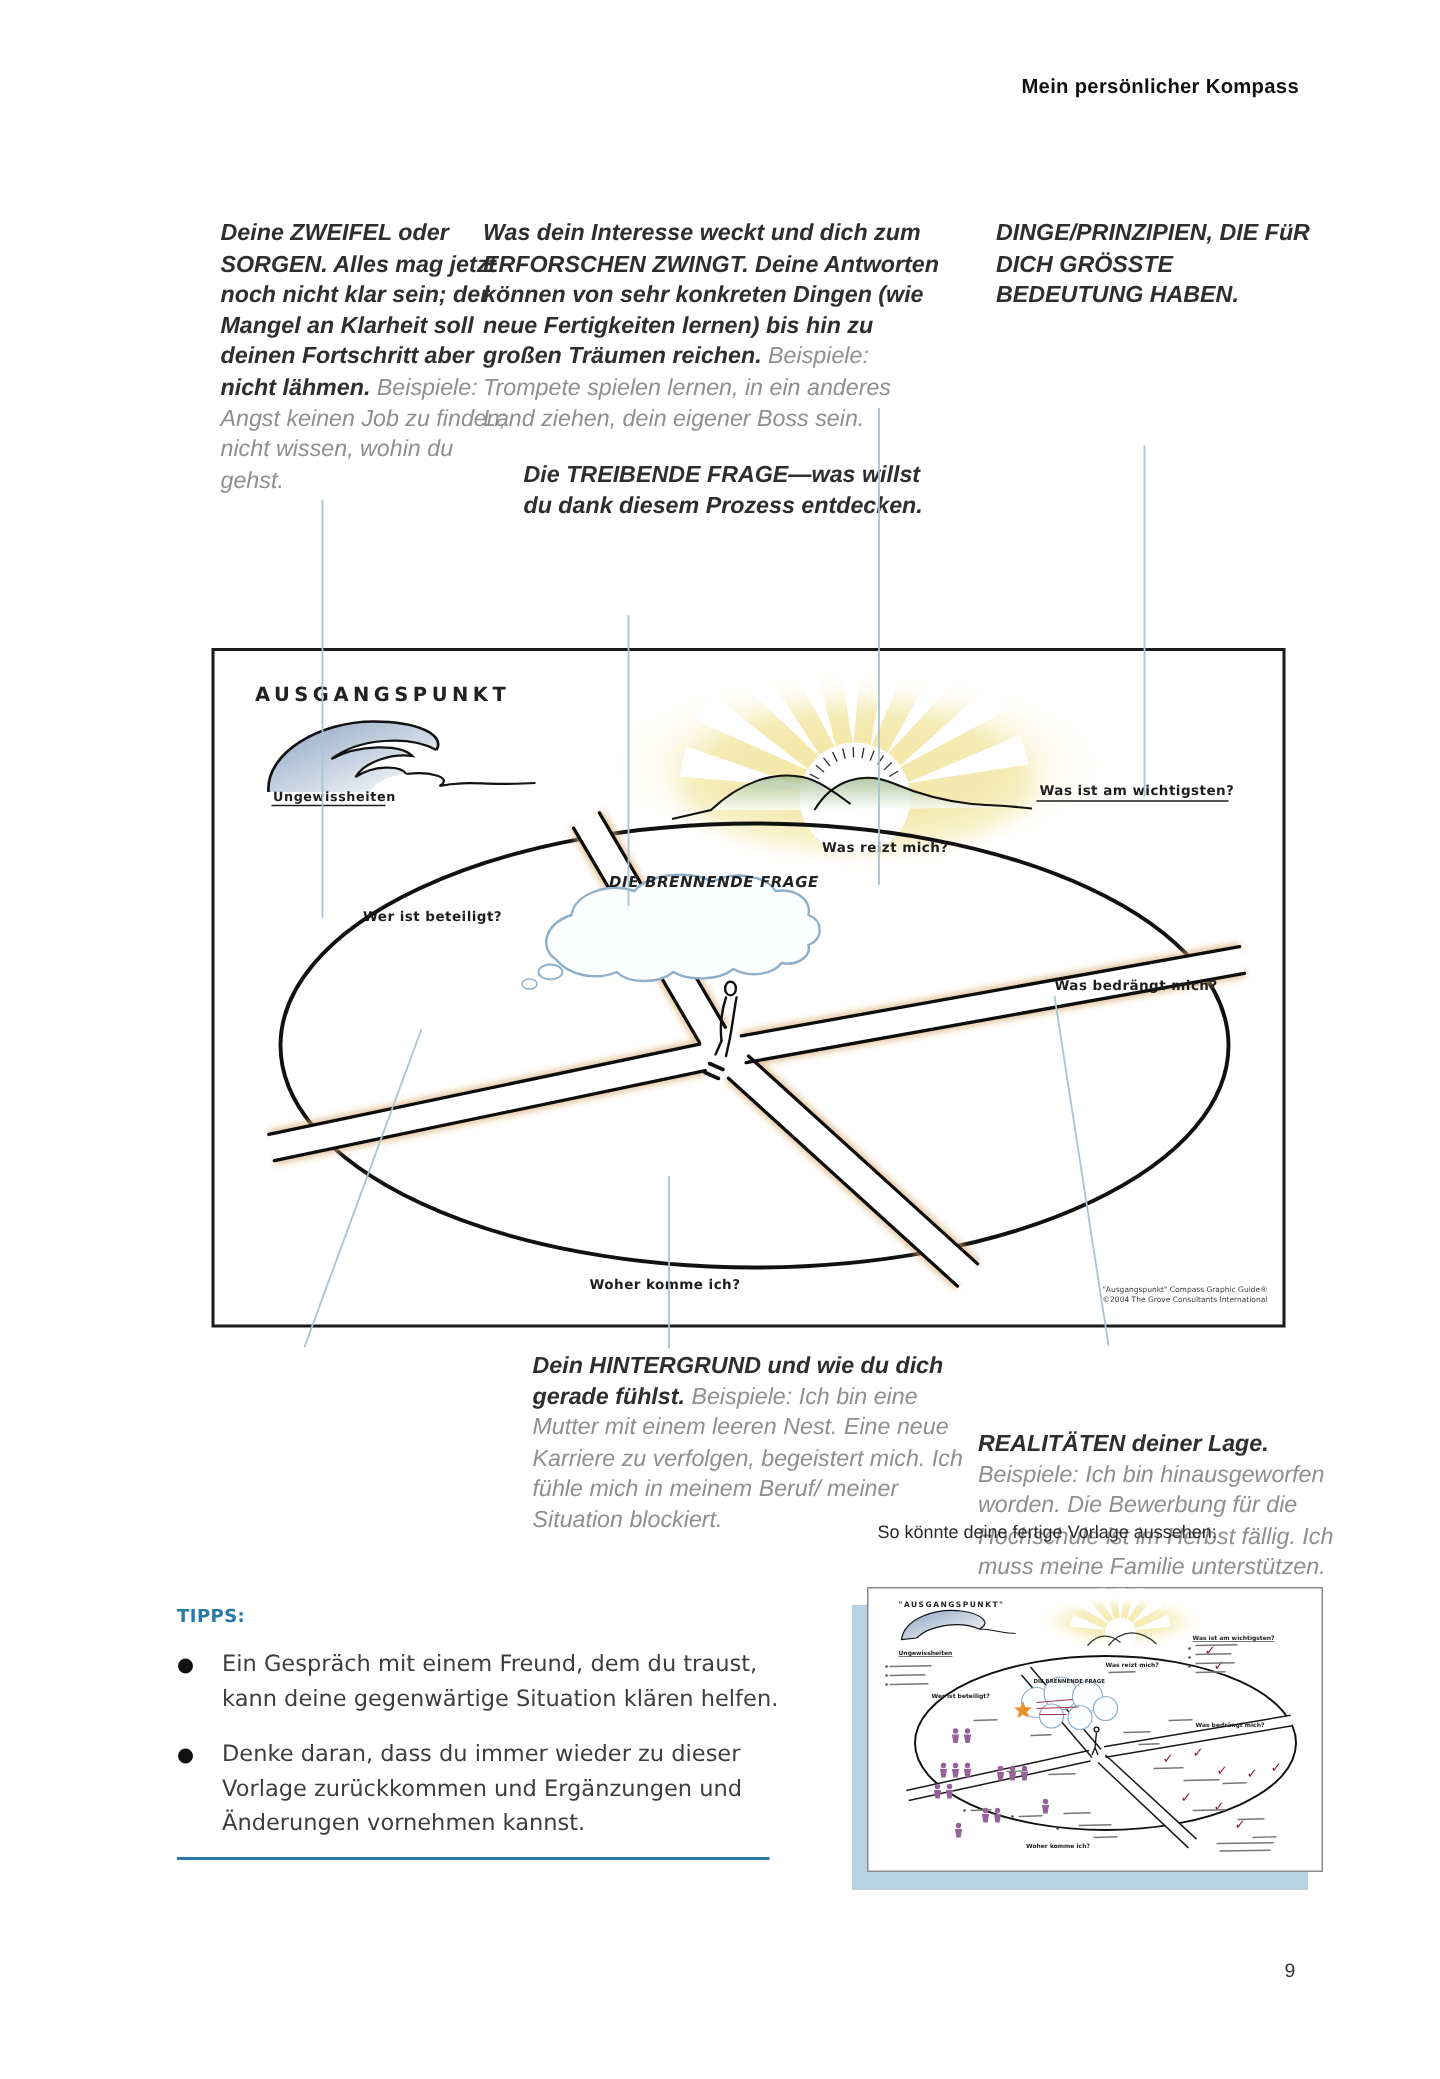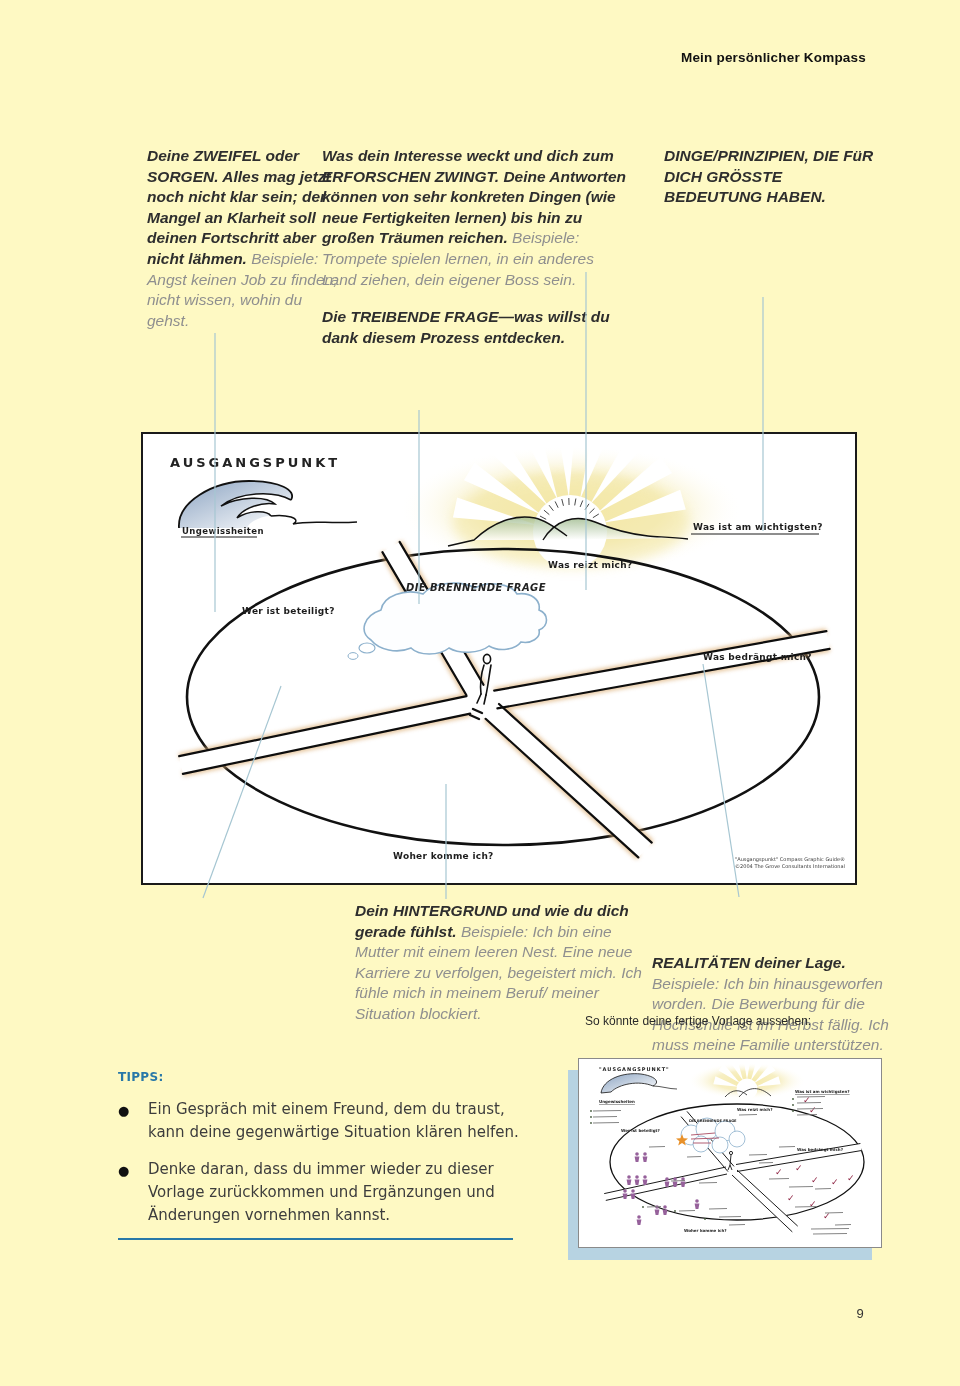--- a/index.html
+++ b/index.html
@@ -1,27 +1,27 @@
 <!DOCTYPE html>
 <html><head>
 <meta charset="utf-8">
 <style>
   html,body{margin:0;padding:0;background:#e8e8e8;}
-  .page{position:relative;width:960px;height:1386px;background:#fef9c3;margin:0 auto;
+  .page{position:relative;width:960px;height:1386px;background:#ffffff;margin:0 auto;
         font-family:"Liberation Sans",sans-serif;overflow:hidden;}
   .header-title{position:absolute;top:50px;right:94px;font-size:13.5px;font-weight:bold;
         color:#111;letter-spacing:.2px;}
   
   .tblock{position:absolute;font-style:italic;font-size:15.5px;line-height:1.33;}
   .tblock p{margin:0;}
   .main-txt{font-weight:bold;color:#2e2e2e;}
   .ex-txt{font-weight:normal;color:#8f8f8f;}
   .col1{left:118px;top:146px;width:196px;margin-left:29px;}
   .col2{left:322px;top:146px;width:308px;}
-  .col2 .para2{margin-top:17px;}
+  .col2 .para2{margin-top:17px;margin-left:27px;}
   .col3{left:664px;top:146px;width:220px;}
   .b1{left:118px;top:901px;width:238px;}
   .b2{left:355px;top:901px;width:300px;}
   .b3{left:652px;top:953px;width:238px;}
   
   .diagram-box{position:absolute;left:141px;top:432px;width:712px;height:449px;
         border:2px solid #1a1a1a;background:#fff;}
   .diagram-box svg{display:block;}
   svg text{font-family:"DejaVu Sans",sans-serif;}
   

